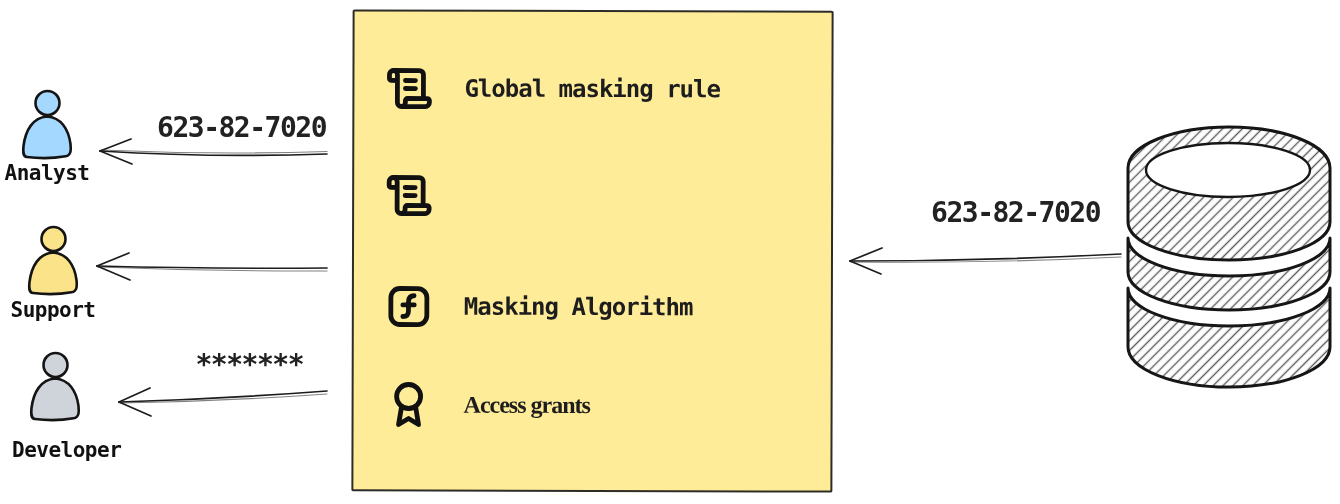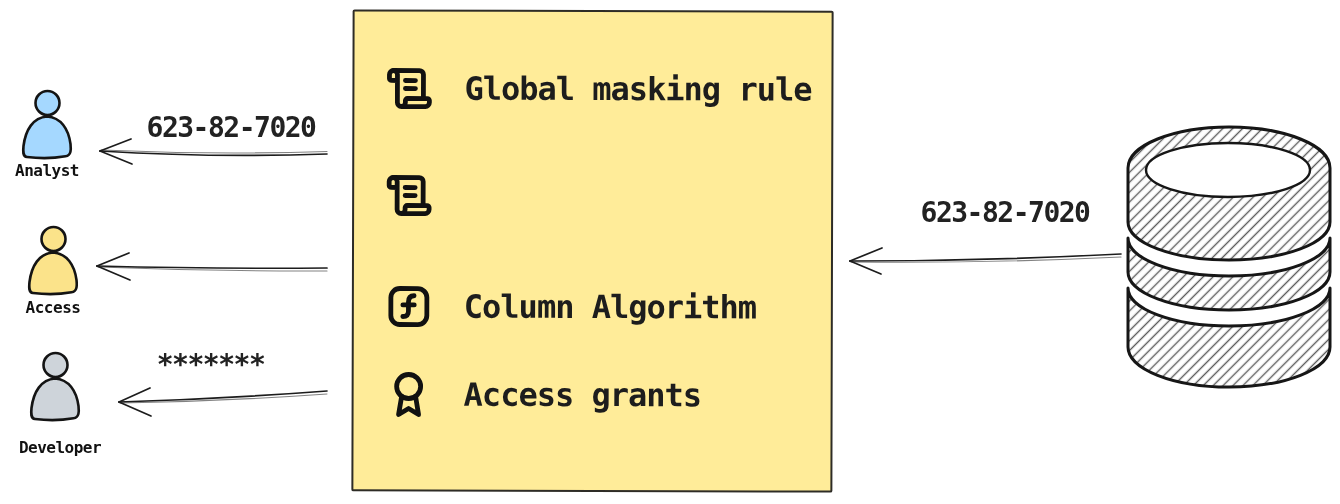--- a/index.html
+++ b/index.html
@@ -18,36 +18,36 @@
     border:2.5px solid #2e2c26;border-radius:2px;
     box-sizing:border-box;
     transform:rotate(0.15deg);
   }
   .mask-row{
     position:absolute;left:31px;height:54px;
     display:flex;align-items:center;gap:31px;
   }
   .mask-row .ico{width:48px;height:48px;flex:0 0 48px;}
   .mask-row .lbl{
-    font-size:32px;font-weight:600;letter-spacing:-1px;
+    font-size:24px;font-weight:600;letter-spacing:-1px;
     color:#1d1d1d;white-space:nowrap;
   }
-  .row0{top:50px;} .row1{top:157px;} .row2{top:268px;} .row3{top:356px;}
+  .row0{top:50px;} .row1{top:157px;} .row2{top:268px;} .row3{top:366px;font-family:Liberation Serif, serif;}
   
   .flow-val{
     position:absolute;font-size:28px;font-weight:600;letter-spacing:-1.5px;
-    line-height:1.15;text-align:center;white-space:nowrap;color:#222;
+    line-height:1.15;text-align:right;white-space:nowrap;color:#222;
   }
   .val-analyst{left:136px;top:112px;width:190px;}
   .val-support{left:142px;top:213px;width:190px;}
   .val-developer{left:118px;top:349px;width:185px;}
   .val-db{left:910px;top:197px;width:190px;}
   
   .persona-label{
-    position:absolute;font-size:16px;font-weight:700;letter-spacing:-0.5px;
+    position:absolute;font-size:21px;font-weight:700;letter-spacing:-0.5px;
     text-align:center;color:#111;white-space:nowrap;
   }
   .lab-analyst{left:2px;top:161px;width:90px;}
   .lab-support{left:8px;top:298px;width:90px;}
   .lab-developer{left:12px;top:426px;width:96px;margin-top:12px;}
   .person-svg{position:absolute;width:56px;height:72px;}
   .p-analyst{left:20px;top:89px;}
   .p-support{left:26px;top:225px;}
   .p-developer{left:28px;top:351px;}
 </style>
@@ -106,21 +106,21 @@
     </g>
   </svg>
   <div class="persona-label lab-analyst">Analyst</div>
 
   <svg class="person-svg p-support" viewBox="0 0 56 72">
     <g stroke="#141414" stroke-width="2.6" stroke-linejoin="round" fill="#fbe38a">
       <circle cx="27.5" cy="14" r="12"></circle>
       <path d="M 7,68 C 2.5,67.5 3,62 3.5,57 C 5.5,41 13,28.5 27,27.5 C 41,28.5 48.5,40 50.5,55 C 51,60 51.5,66.5 45.5,67.3 C 33,69.5 17,69.3 7,68 Z"></path>
     </g>
   </svg>
-  <div class="persona-label lab-support">Access</div>
+  <div class="persona-label lab-support">Support</div>
 
   <svg class="person-svg p-developer" viewBox="0 0 56 72">
     <g stroke="#141414" stroke-width="2.6" stroke-linejoin="round" fill="#ced4da">
       <circle cx="27.5" cy="14" r="12"></circle>
       <path d="M 7,68 C 2.5,67.5 3,62 3.5,57 C 5.5,41 13,28.5 27,27.5 C 41,28.5 48.5,40 50.5,55 C 51,60 51.5,66.5 45.5,67.3 C 33,69.5 17,69.3 7,68 Z"></path>
     </g>
   </svg>
   <div class="persona-label lab-developer">Developer</div>
 
   <div class="flow-val val-analyst">623-82-7020</div>
@@ -147,21 +147,21 @@
         <path d="M8 21h12a2 2 0 0 0 2-2v-1a1 1 0 0 0-1-1H11a1 1 0 0 0-1 1v1a2 2 0 1 1-4 0V5a2 2 0 1 0-4 0v2a1 1 0 0 0 1 1h3"></path>
       </svg>
     </div>
 
     <div class="mask-row row2">
       <svg class="ico" viewBox="0 0 24 24" fill="none" stroke="#111111" stroke-width="2.4" stroke-linecap="round" stroke-linejoin="round">
         <rect x="3" y="3" width="18" height="18" rx="4.5"></rect>
         <path d="M9 17c2 0 2.8-1 2.8-2.8v-4.4c0-2 .8-3.2 2.8-3.2"></path>
         <path d="M9 11.2h5.7"></path>
       </svg>
-      <span class="lbl">Column Algorithm</span>
+      <span class="lbl">Masking Algorithm</span>
     </div>
 
     <div class="mask-row row3">
       <svg class="ico" viewBox="0 0 24 24" fill="none" stroke="#111111" stroke-width="2.4" stroke-linecap="round" stroke-linejoin="round">
         <circle cx="12" cy="8" r="6"></circle>
         <path d="M15.477 12.89 17 22l-5-3-5 3 1.523-9.11"></path>
       </svg>
       <span class="lbl">Access grants</span>
     </div>
 

